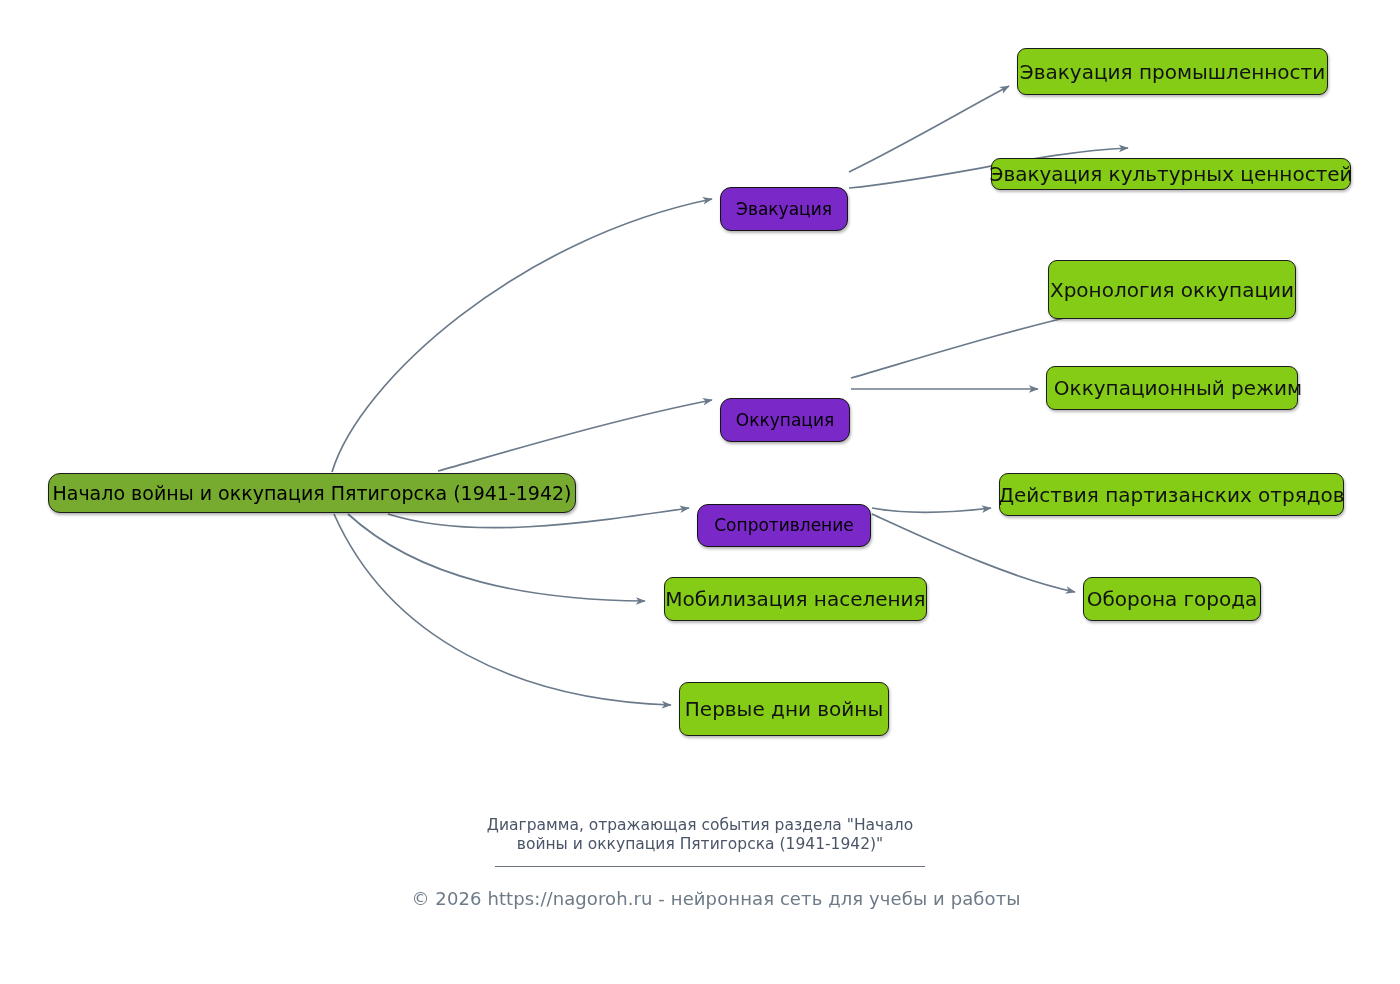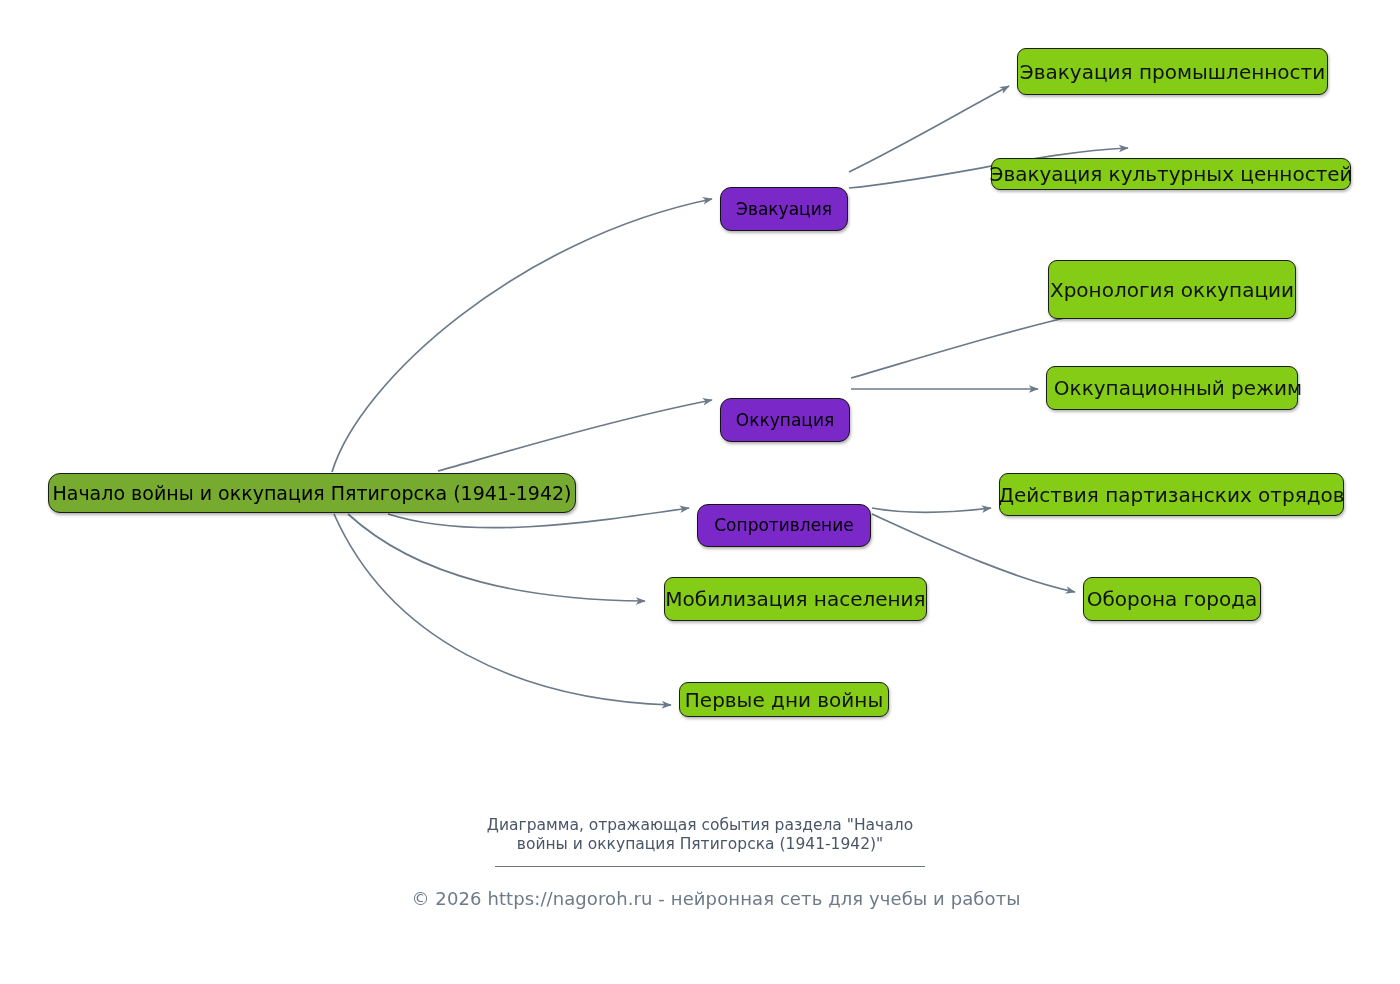--- a/index.html
+++ b/index.html
@@ -166,21 +166,21 @@
   <div class="node node-leaf" style="left:999px; top:473px; width:345px; height:43px;">
     <span>Действия партизанских отрядов</span>
   </div>
   <div class="node node-leaf" style="left:1083px; top:577px; width:178px; height:44px;">
     <span>Оборона города</span>
   </div>
 
   <div class="node node-leaf" style="left:653px; top:577px; width:263px; height:44px;margin-left:11px;">
     <span>Мобилизация населения</span>
   </div>
-  <div class="node node-leaf" style="left:679px; top:682px; width:210px; height:35px;">
+  <div class="node node-leaf" style="left:679px; top:682px; width:210px; height:54px;">
     <span>Первые дни войны</span>
   </div>
 
   <div class="caption" style="top:814px;">
     <span>Диаграмма, отражающая события раздела "Начало</span>
   </div>
   <div class="caption" style="top:833px;">
     <span>войны и оккупация Пятигорска (1941-1942)"</span>
   </div>
 

